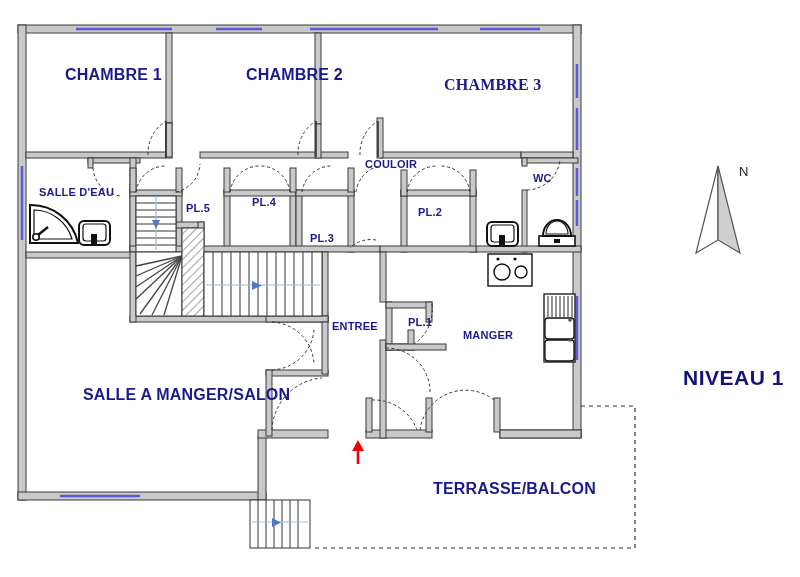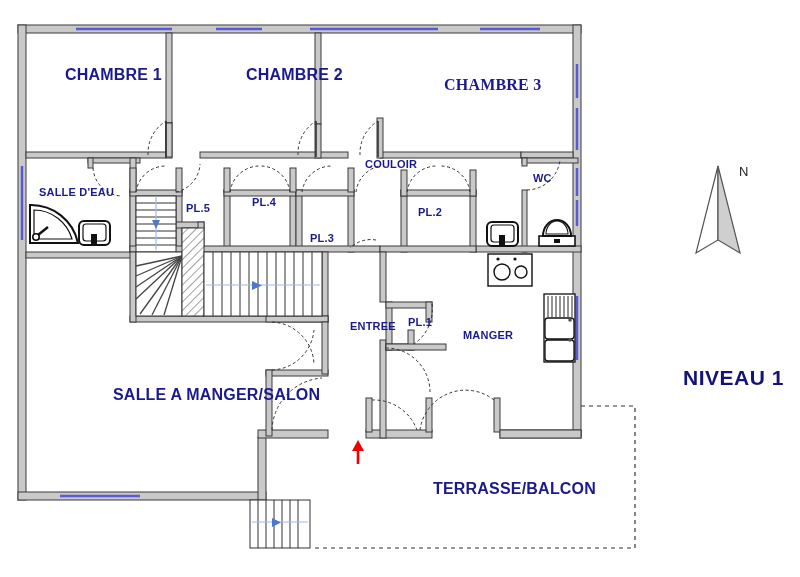--- a/index.html
+++ b/index.html
@@ -380,24 +380,24 @@
       <div class="room-label sz-room" style="left: 65px; top: 66px;">CHAMBRE 1</div>
       <div class="room-label sz-room" style="left: 246px; top: 66px;">CHAMBRE 2</div>
       <div class="room-label sz-room" style="left: 444px; top: 76px; font-family: Liberation Serif, serif;">CHAMBRE 3</div>
       <div class="room-label sz-small" style="left: 365px; top: 158px;">COULOIR</div>
       <div class="room-label sz-small" style="left: 39px; top: 162px; margin-top: 24px;">SALLE D'EAU</div>
       <div class="room-label sz-small" style="left: 533px; top: 172px;">WC</div>
       <div class="room-label sz-small" style="left: 186px; top: 202px;">PL.5</div>
       <div class="room-label sz-small" style="left: 252px; top: 196px;">PL.4</div>
       <div class="room-label sz-small" style="left: 310px; top: 208px; margin-top: 24px;">PL.3</div>
       <div class="room-label sz-small" style="left: 418px; top: 206px;">PL.2</div>
-      <div class="room-label sz-small" style="left: 334px; top: 320px; padding-left: 16px;">ENTREE</div>
+      <div class="room-label sz-small" style="left: 316px; top: 320px; padding-left: 16px;">ENTREE</div>
       <div class="room-label sz-small" style="left: 396px; top: 316px; padding-left: 12px;">PL.1</div>
       <div class="room-label sz-small" style="left: 463px; top: 329px;">MANGER</div>
-      <div class="room-label sz-room" style="left: 83px; top: 386px; margin-left: 30px;">SALLE A MANGER/SALON</div>
+      <div class="room-label sz-room" style="left: 83px; top: 386px;">SALLE A MANGER/SALON</div>
       <div class="room-label sz-room" style="left: 433px; top: 480px;">TERRASSE/BALCON</div>
     </div>
 
   <div class="compass-n" style="left:739px; top:164px;">N</div>
 
   <div class="title-label" style="left:683px; top:366px;">NIVEAU 1</div>
 
 </div>
 
 </body></html>

